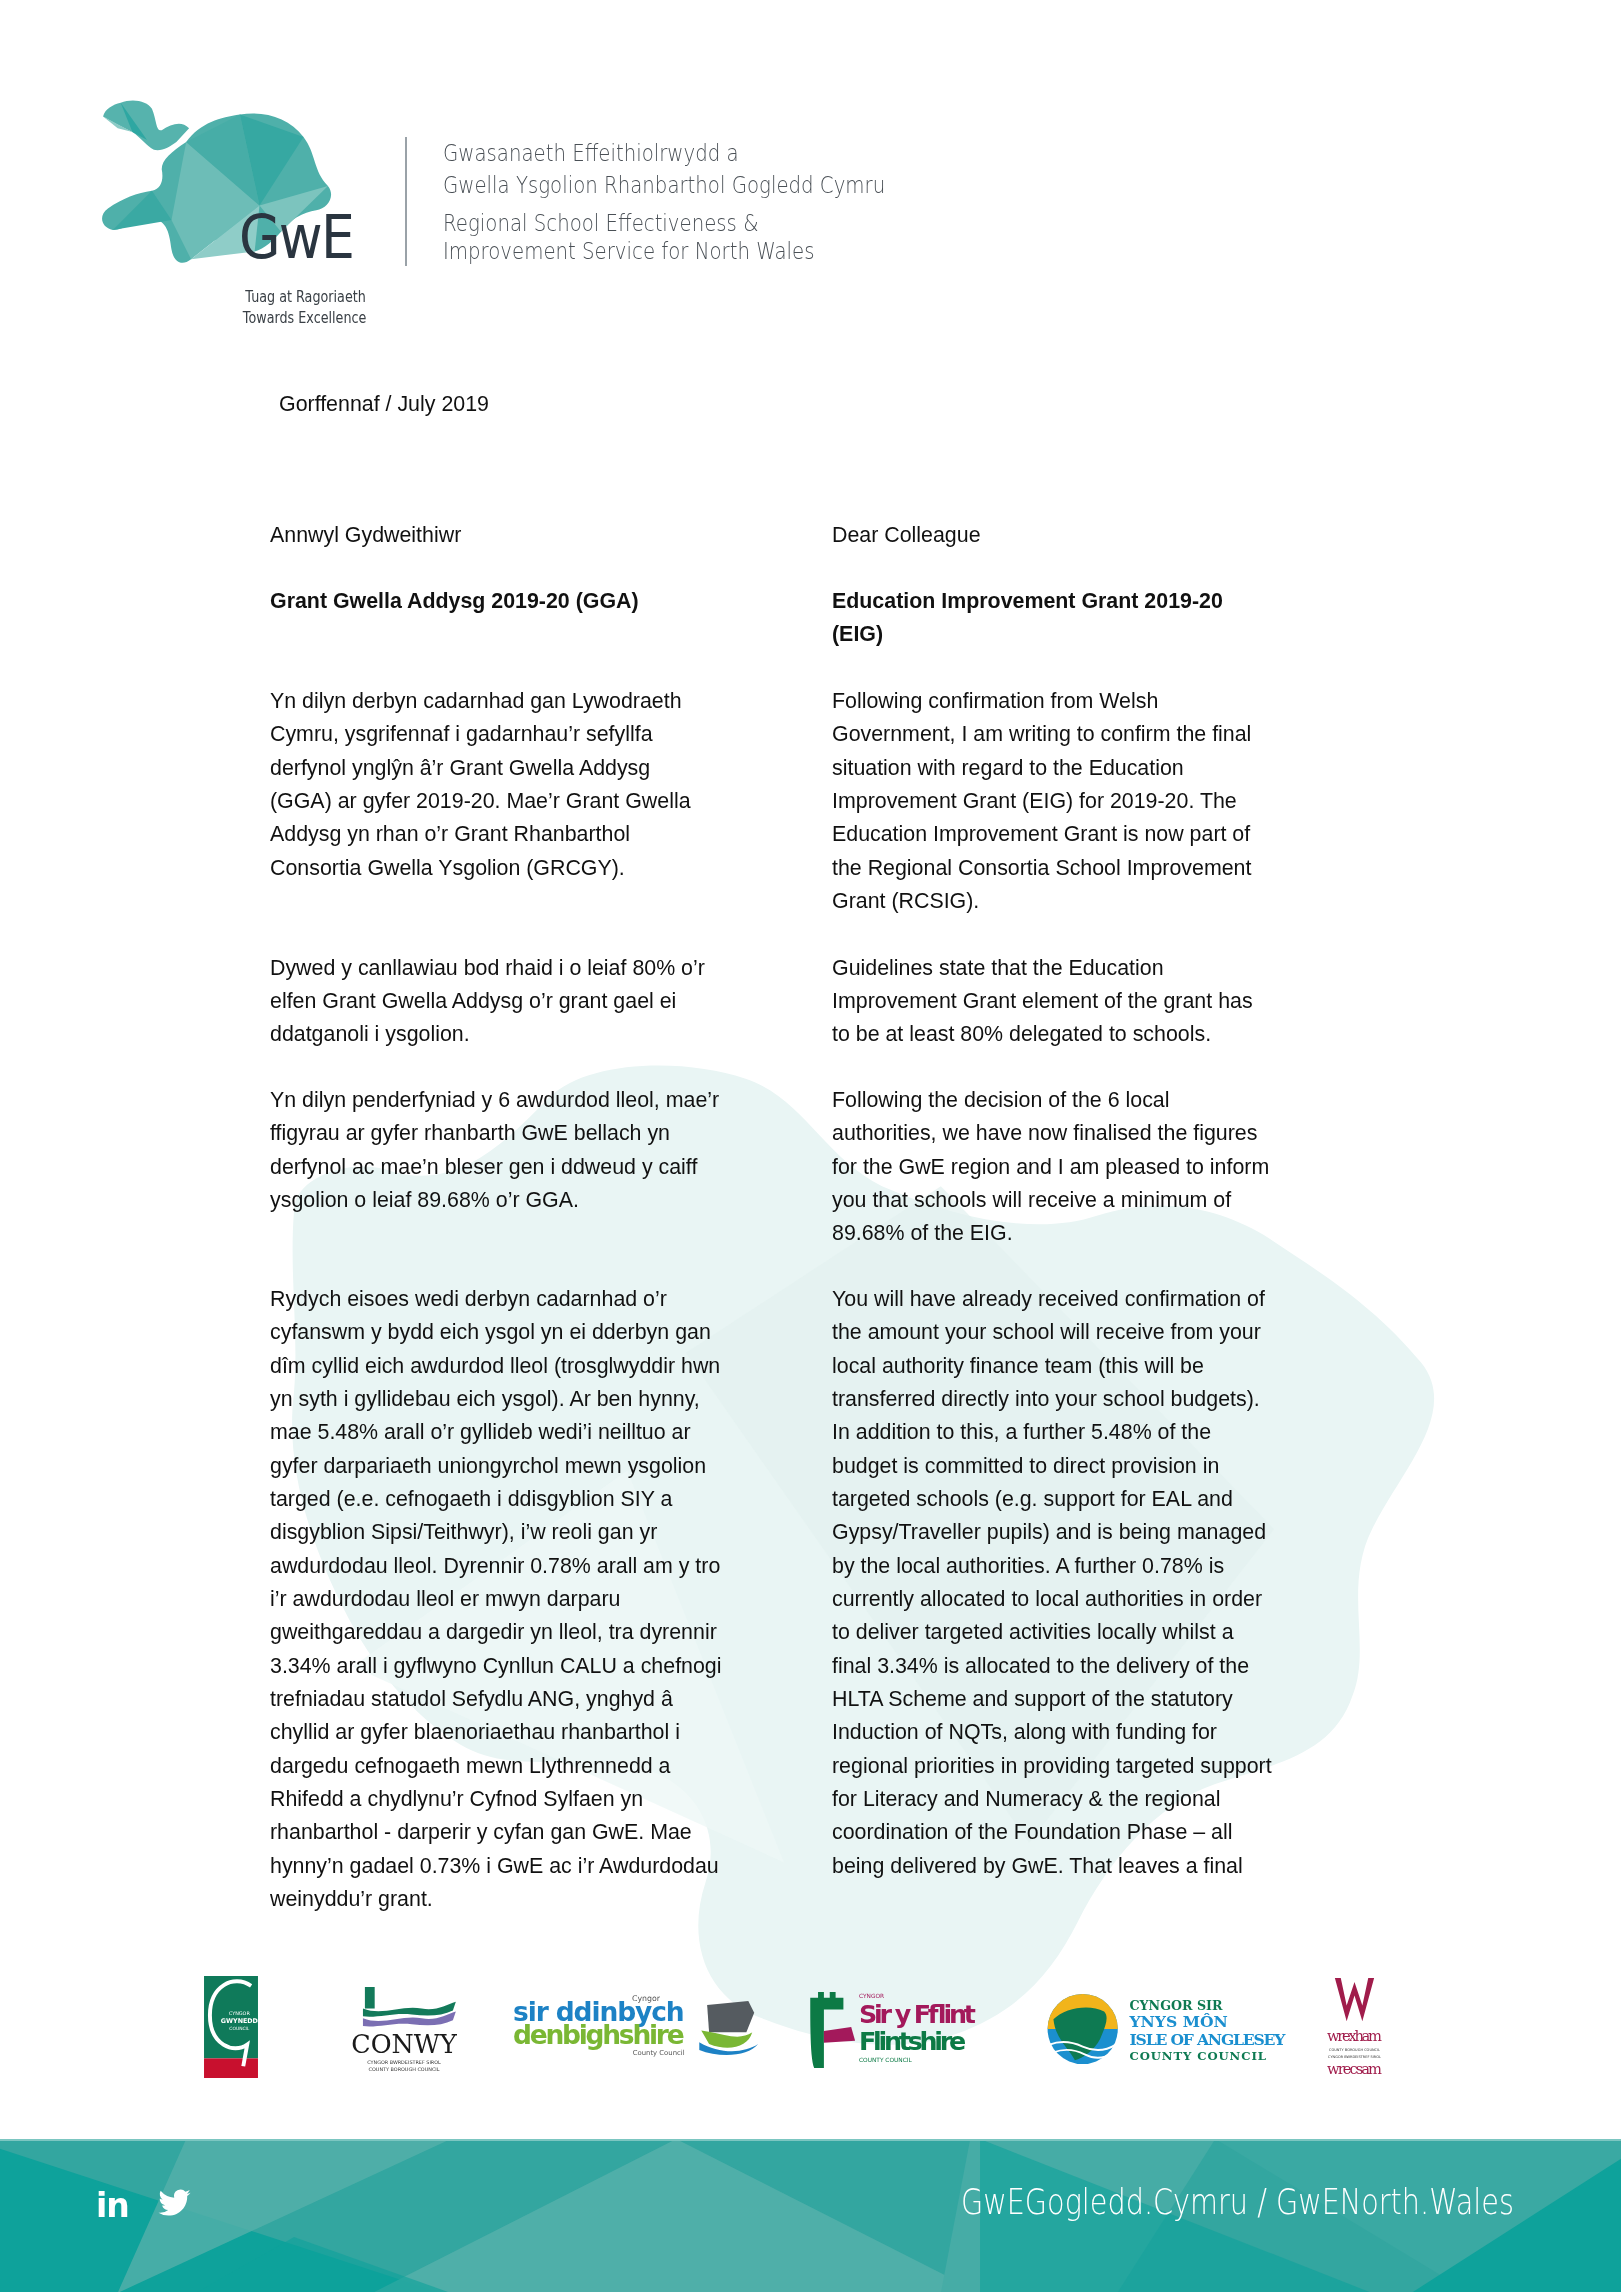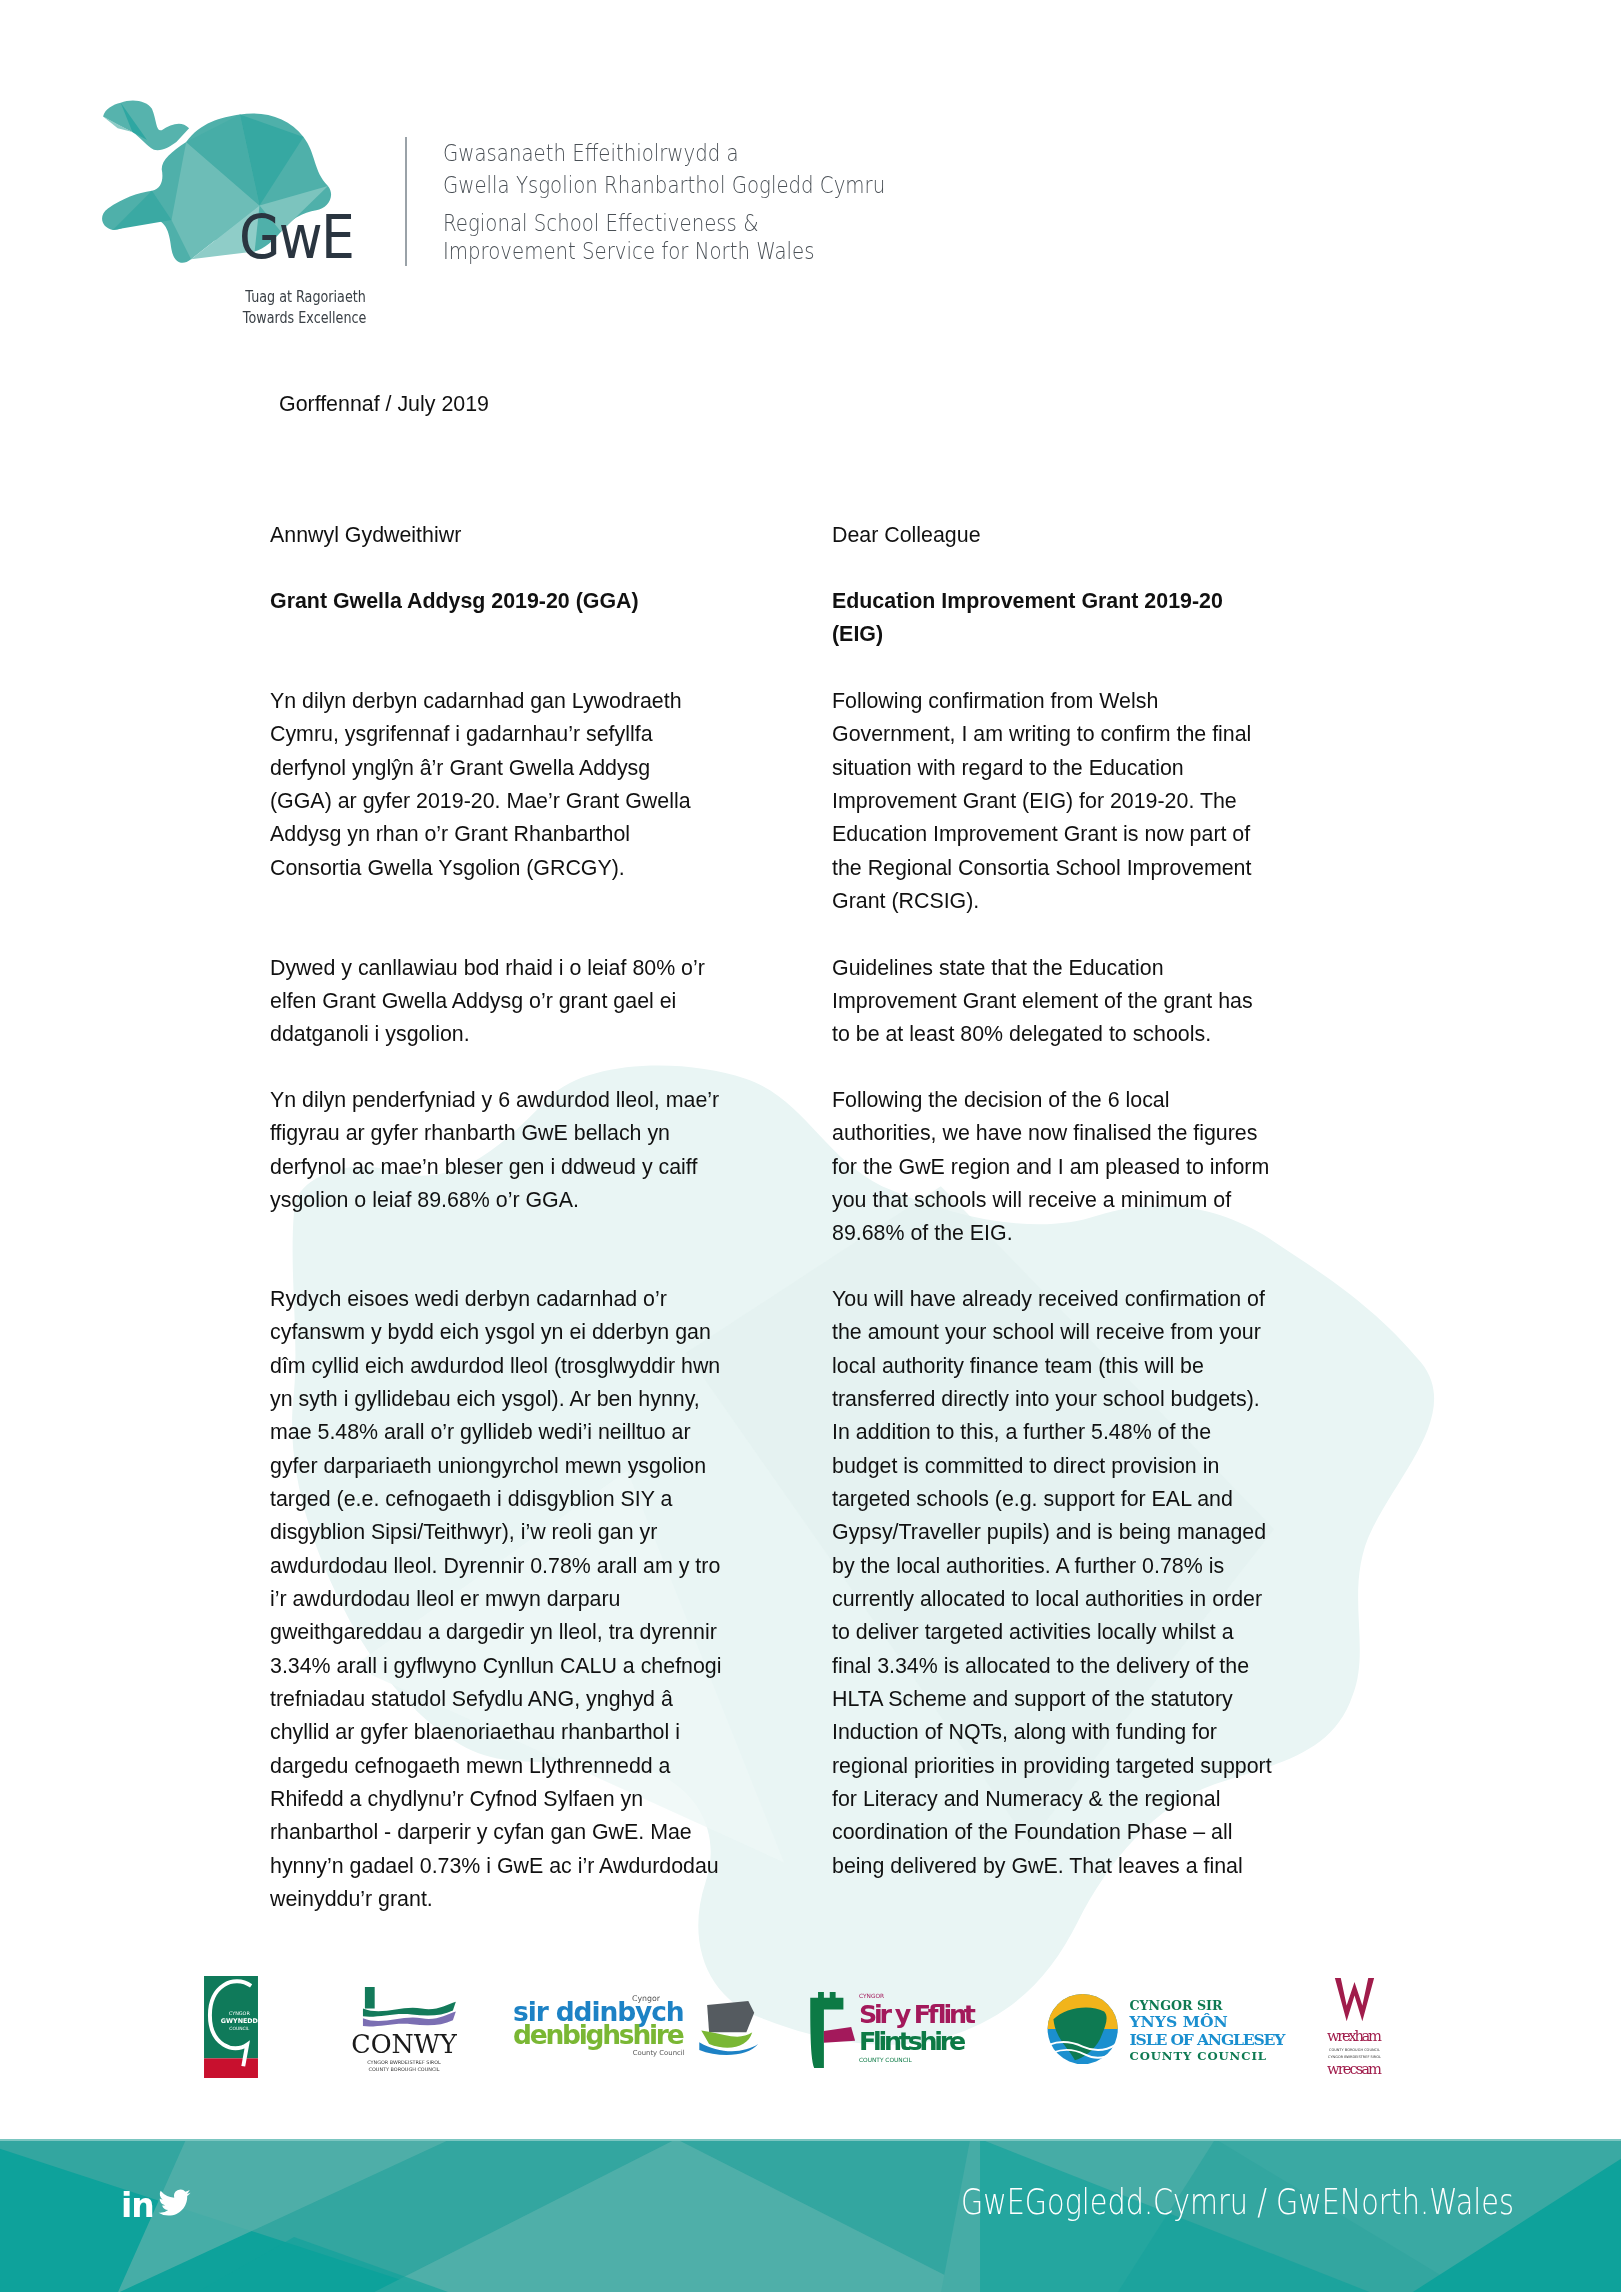--- a/index.html
+++ b/index.html
@@ -35,21 +35,21 @@
   #denbigh { left: 513px; top: 1993px; width: 251px; height: 64px; }
   #flint { left: 810px; top: 1990px; width: 176px; height: 78px; }
   #anglesey { left: 1045px; top: 1990px; width: 245px; height: 78px; }
   #wrexham { left: 1325px; top: 1976px; width: 59px; height: 104px; }
 
   
   #footer { position: absolute; left: 0; top: 2139px; width: 1621px; height: 154px; background: #33a6a0; overflow: hidden; z-index: 1; }
   #footer svg.bg { position: absolute; left: 0; top: 0; }
   #footer-rule { position: absolute; left: 0; top: 0; width: 1621px; height: 2px; background: #7cc6c1; }
   .footer-icon { position: absolute; color: #fff; font-family: "DejaVu Sans", sans-serif; font-weight: bold; z-index: 3; }
-  #linkedin { left: 96px; top: 47px; font-size: 33px; letter-spacing: -1px; margin-left: 25px; }
+  #linkedin { left: 96px; top: 47px; font-size: 33px; letter-spacing: -1px; }
   #twitter { left: 155px; top: 47px; width: 39px; height: 35px; }
   #footer-url { position: absolute; left: 961px; top: 43px; font-family: "DejaVu Sans", sans-serif; font-size: 35px; color: #ffffff;
                 font-weight: 300; transform: scaleX(0.82); transform-origin: left center; white-space: nowrap; z-index: 3; }
 </style>
 </head>
 <body>
 
 <svg id="watermark" viewBox="0 0 1654 2339">
   <path d="M300 1235 C 300 1200, 360 1180, 400 1195 C 470 1215, 520 1160, 560 1120 C 600 1080, 700 1080, 760 1100
            C 820 1120, 840 1180, 900 1210 C 980 1245, 1060 1260, 1120 1240 C 1180 1220, 1240 1230, 1290 1260

